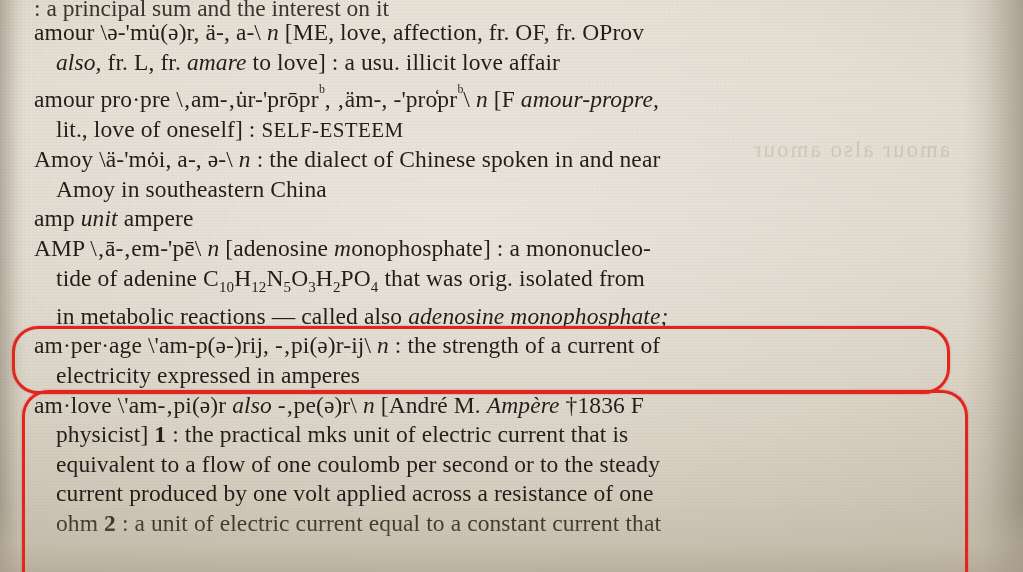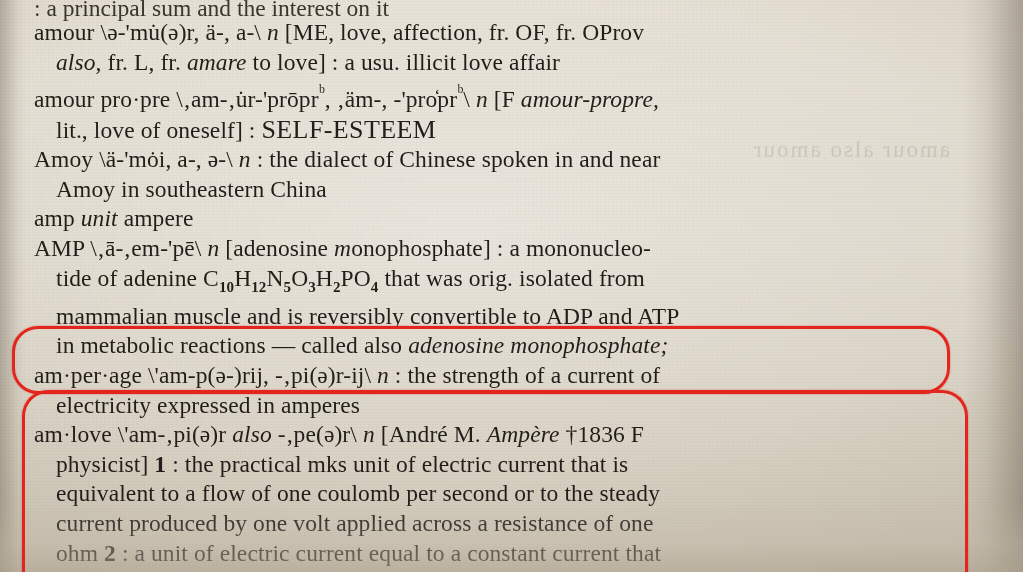--- a/index.html
+++ b/index.html
@@ -61,26 +61,26 @@
     line-height: 29.6px;
     white-space: nowrap;
     letter-spacing: 0.1px;
   }
   .entry-head {
     font-weight: normal;
   }
   .it { font-style: italic; }
   .sc {
     font-variant: small-caps;
-    font-size: 26px;
+    font-size: 21px;
     letter-spacing: 0.4px;
   }
   .bnum { font-weight: bold; }
   .ind { padding-left: 22px; }
-  sub { font-size: 0.64em; font-weight: bold; }
+  sub { font-size: 0.64em; }
   .top-clip {
     position: absolute;
     left: 34px;
     top: -6px;
     font-size: 23.5px;
     line-height: 29.6px;
     white-space: nowrap;
     color: #2a251f;
     opacity: 0.92;
   }
@@ -163,21 +163,20 @@
       <div class="line ind">Amoy in southeastern China</div>
     </div>
 
     <div>
       <div class="line"><span class="entry-head">amp</span> <span class="it">unit</span> ampere</div>
     </div>
 
     <div>
       <div class="line"><span class="entry-head">AMP</span> \‚ā-‚em-'pē\ <span class="it">n</span> [adenosine <span class="it">m</span>onophosphate] :  a mononucleo-</div>
       <div class="line ind">tide of adenine C<sub>10</sub>H<sub>12</sub>N<sub>5</sub>O<sub>3</sub>H<sub>2</sub>PO<sub>4</sub> that was orig. isolated from</div>
-      <div class="line ind">mammalian muscle and is reversibly convertible to ADP and ATP</div>
       <div class="line ind">in metabolic reactions  —  called also <span class="it">adenosine monophosphate;</span></div>
     </div>
 
     <div>
       <div class="line"><span class="entry-head">am·per·age</span> \'am-p(ə-)rij, -‚pi(ə)r-ij\ <span class="it">n</span> :  the strength of a current of</div>
       <div class="line ind">electricity expressed in amperes</div>
     </div>
 
     <div>
       <div class="line"><span class="entry-head">am·love</span> \'am-‚pi(ə)r <span class="it">also</span> -‚pe(ə)r\ <span class="it">n</span> [André M. <span class="it">Ampère</span> †1836 F</div>

